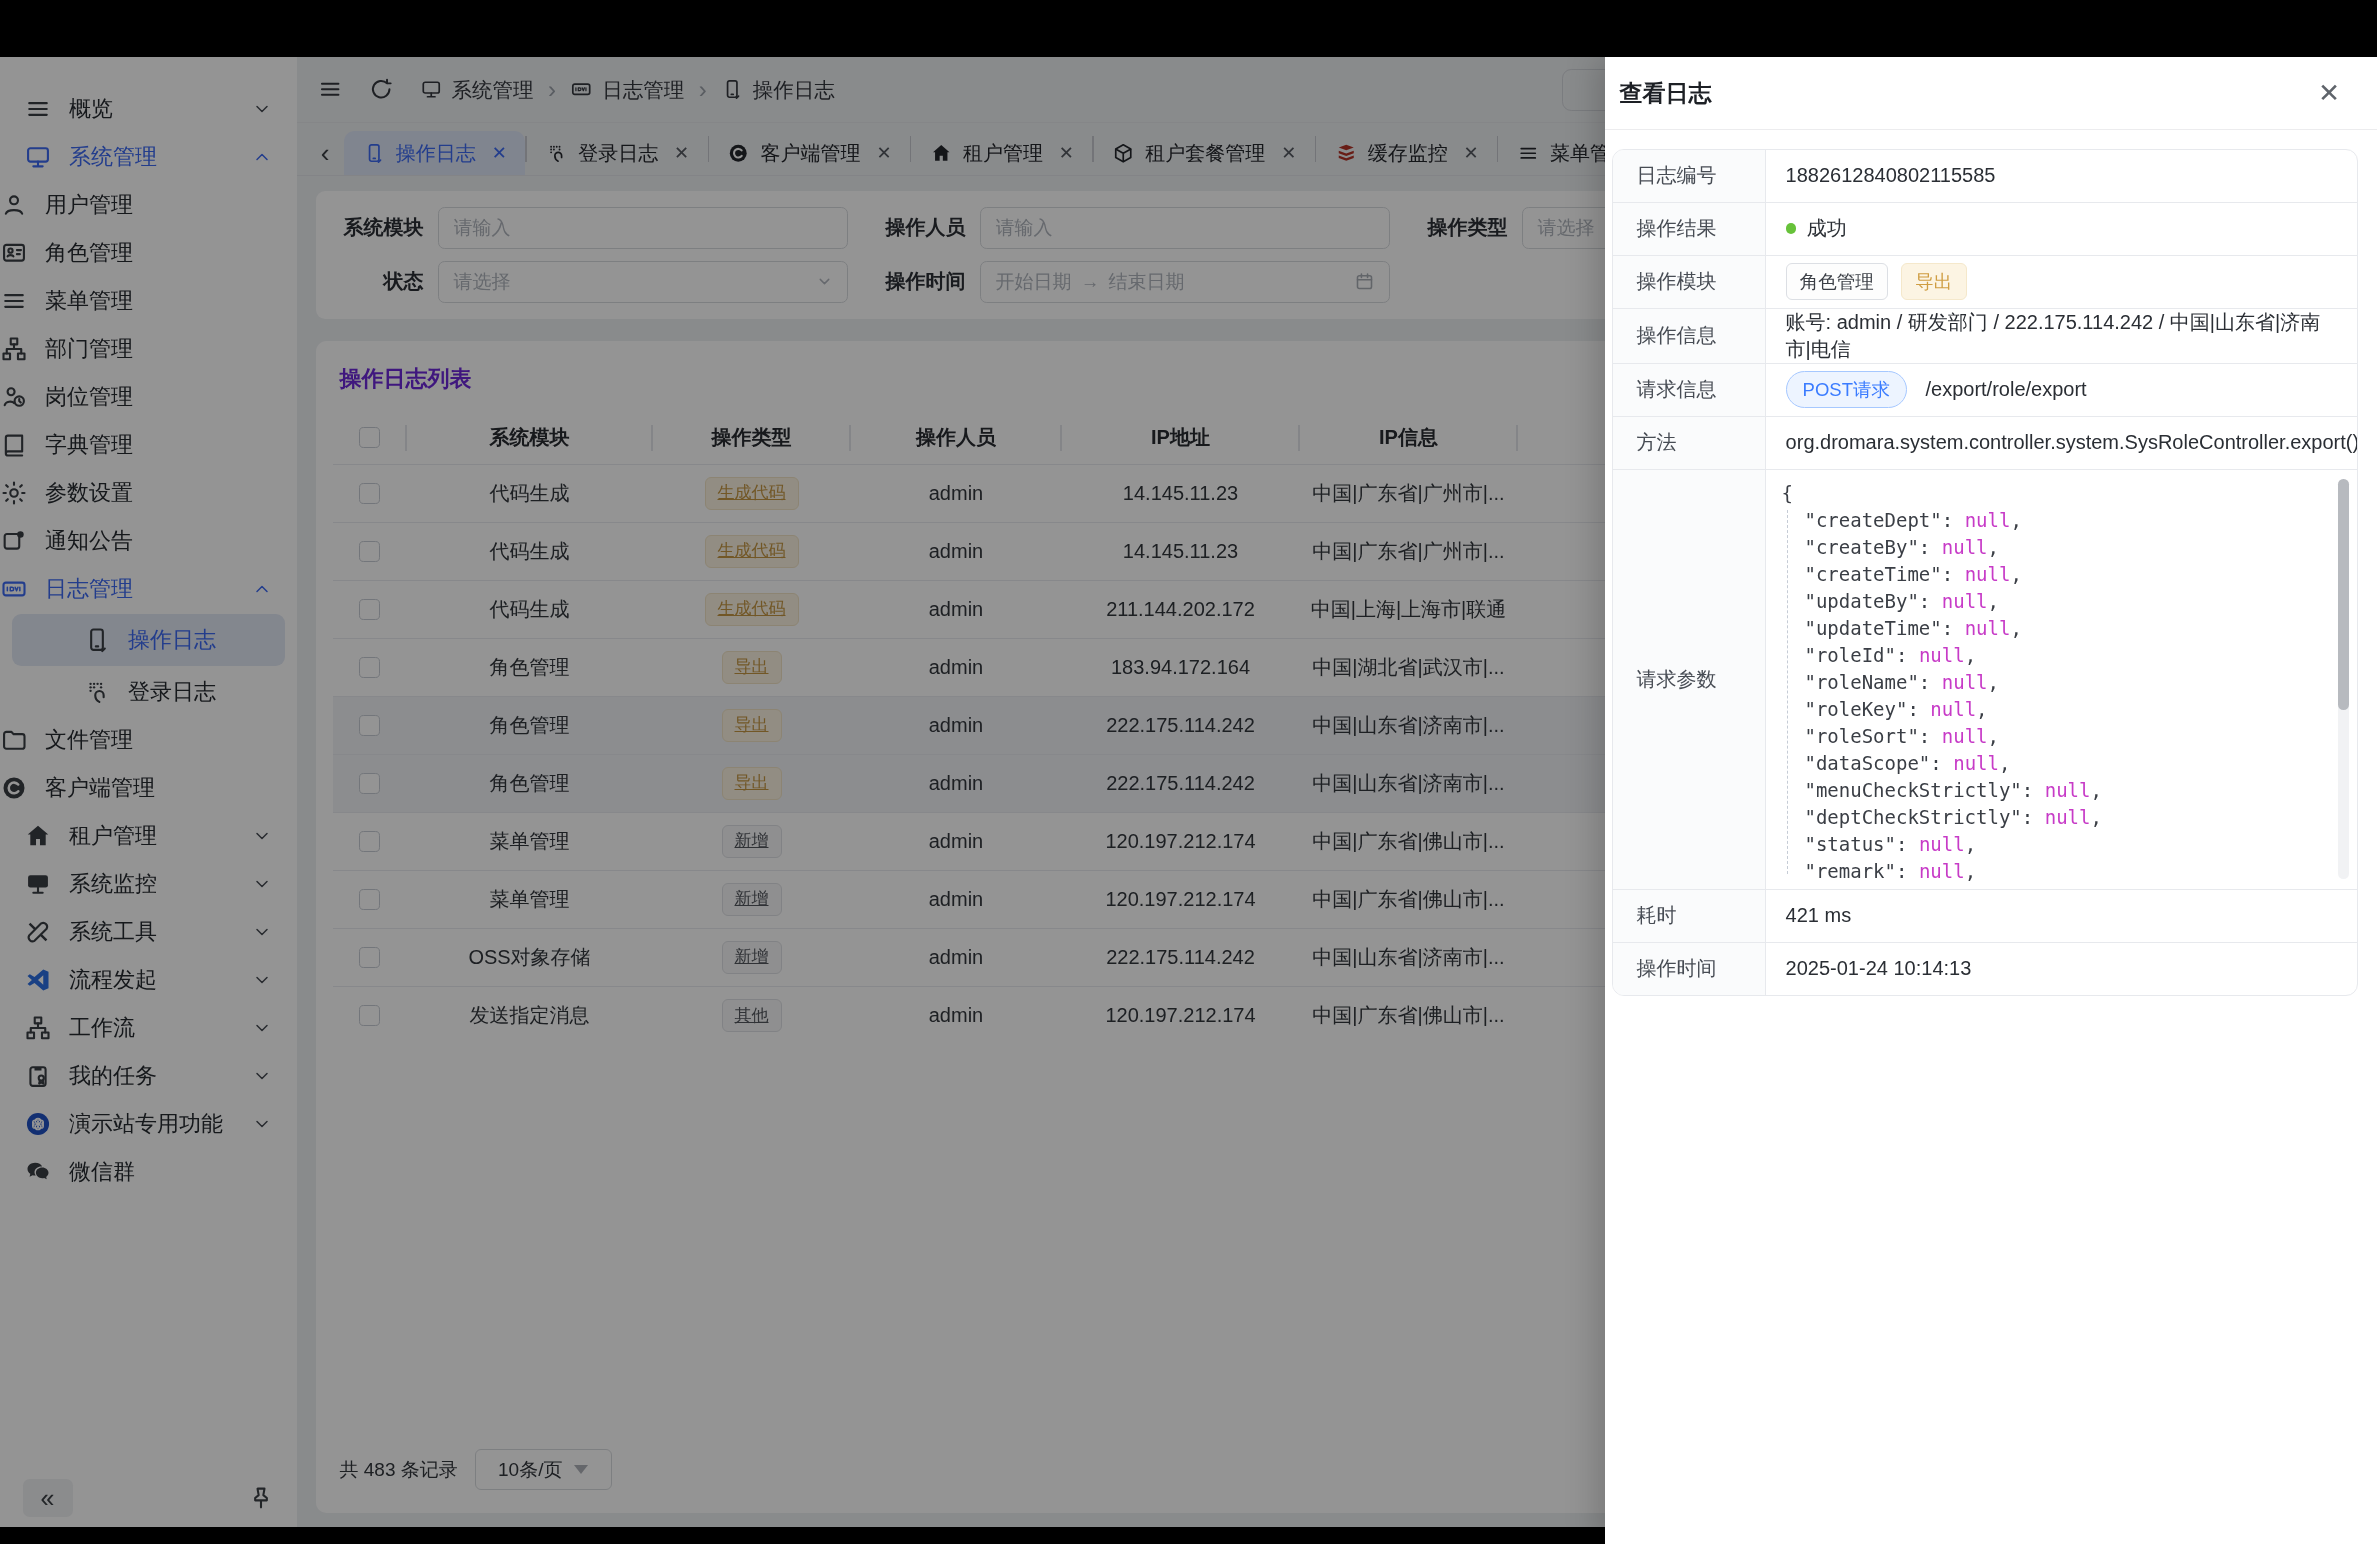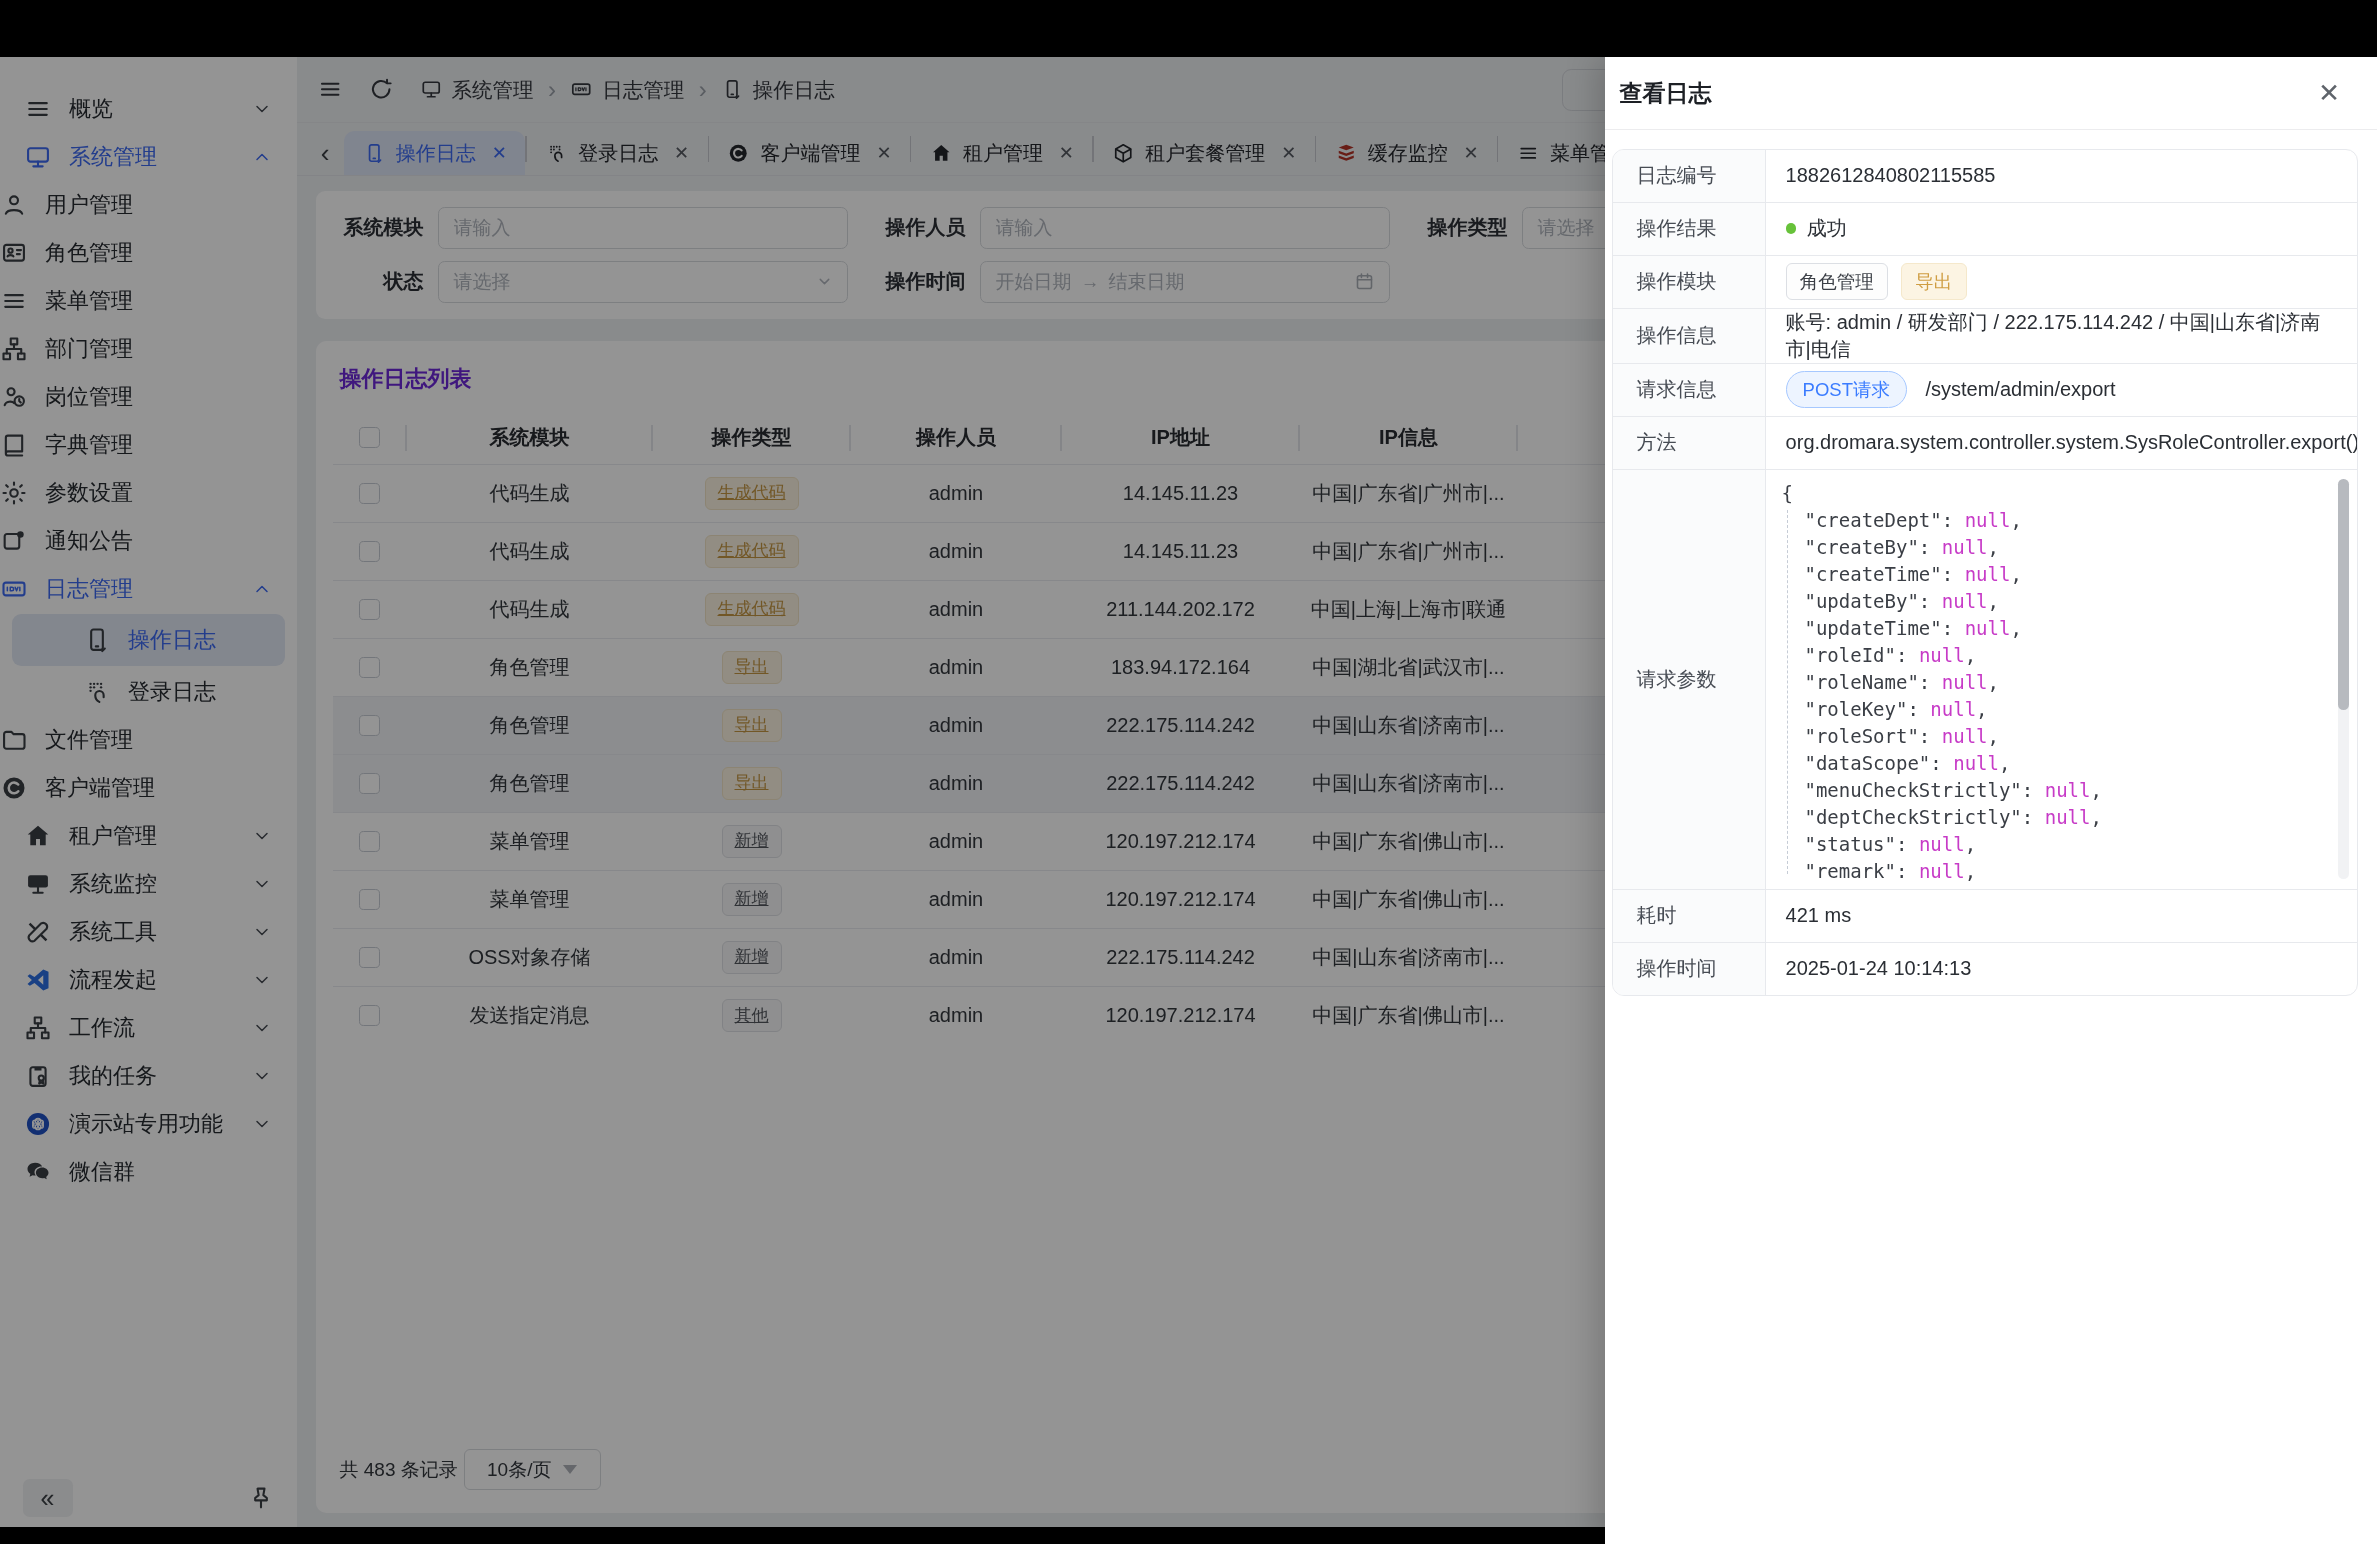--- a/index.html
+++ b/index.html
@@ -66,21 +66,21 @@
   table { border-collapse:collapse; margin:0 17px; table-layout:fixed; width:calc(100% - 34px); }
   thead th { height:54px; font-size:20px; font-weight:600; color:#282b31; position:relative; }
   thead th:not(:last-child)::after { content:""; position:absolute; right:0; top:14px; height:26.4px; width:1.3px; background:#e3e6eb; }
   tbody td { height:58px; font-size:20px; color:#33373d; text-align:center; border-top:1.3px solid #e9ebef; }
   tbody tr.current { background:#f1f3f7; }
   .checkbox { width:21px; height:21px; border:1.3px solid #c7ccd4; border-radius:4.6px; margin:0 auto; background:#fff; cursor:pointer; }
   .badge { display:inline-block; padding:5.3px 12px; border-radius:6px; font-size:17px; line-height:1.2; border:1.3px solid;text-decoration:underline; }
   .badge.warning { background:#fbf3e2; border-color:#f2e4c6; color:#c49643; }
   .badge.info { background:#f7f7f8; border-color:#dfe1e5; color:#53575e; }
 
-  .pagination { margin-top:auto; display:flex; align-items:center; gap:6px; padding:0 24px 21px; height:66px; flex:none; }
+  .pagination { margin-top:auto; display:flex; align-items:center; gap:17px; padding:0 24px 21px; height:66px; flex:none; }
   .pg-total { font-size:19px; color:#33373d; }
   .pg-size { width:137px; height:41px; border:1.3px solid #d8dbdf; border-radius:6px; display:flex; align-items:center; justify-content:center; gap:12px; font-size:19px; color:#33373d; cursor:pointer; }
   .pg-caret { width:0; height:0; border-left:7.3px solid transparent; border-right:7.3px solid transparent; border-top:9.2px solid #aeb2b9; }
 
   
   .overlay { position:absolute; top:57px; left:0; right:0; bottom:0; background:rgba(0,0,0,0.42); z-index:40; }
   .drawer { position:absolute; left:1605px; top:57px; width:773px; bottom:0; background:#fff; z-index:50; box-shadow:-9.2px 0 30px rgba(0,0,0,0.18); display:flex; flex-direction:column; }
   .drawer-header { height:73px; display:flex; align-items:center; padding:0 38px 0 14.5px; border-bottom:1.3px solid #ececee; flex:none; }
   .drawer-title { font-size:23px; font-weight:600; color:#1d2025; }
   .drawer-close { margin-left:auto; font-size:26.4px; color:#5f646b; cursor:pointer; line-height:1; }
@@ -666,21 +666,21 @@
         </div>
       </div>
       <div class="d-row">
         <div class="d-label">操作信息</div>
         <div class="d-value">账号: admin / 研发部门 / 222.175.114.242 / 中国|山东省|济南市|电信</div>
       </div>
       <div class="d-row">
         <div class="d-label">请求信息</div>
         <div class="d-value">
           <span class="req-badge">POST请求</span>
-          <span>/system/admin/export</span>
+          <span>/export/role/export</span>
         </div>
       </div>
       <div class="d-row">
         <div class="d-label">方法</div>
         <div class="d-value">org.dromara.system.controller.system.SysRoleController.export()</div>
       </div>
       <div class="d-row">
         <div class="d-label">请求参数</div>
         <div class="d-value tall">
         <div class="code-wrap">

